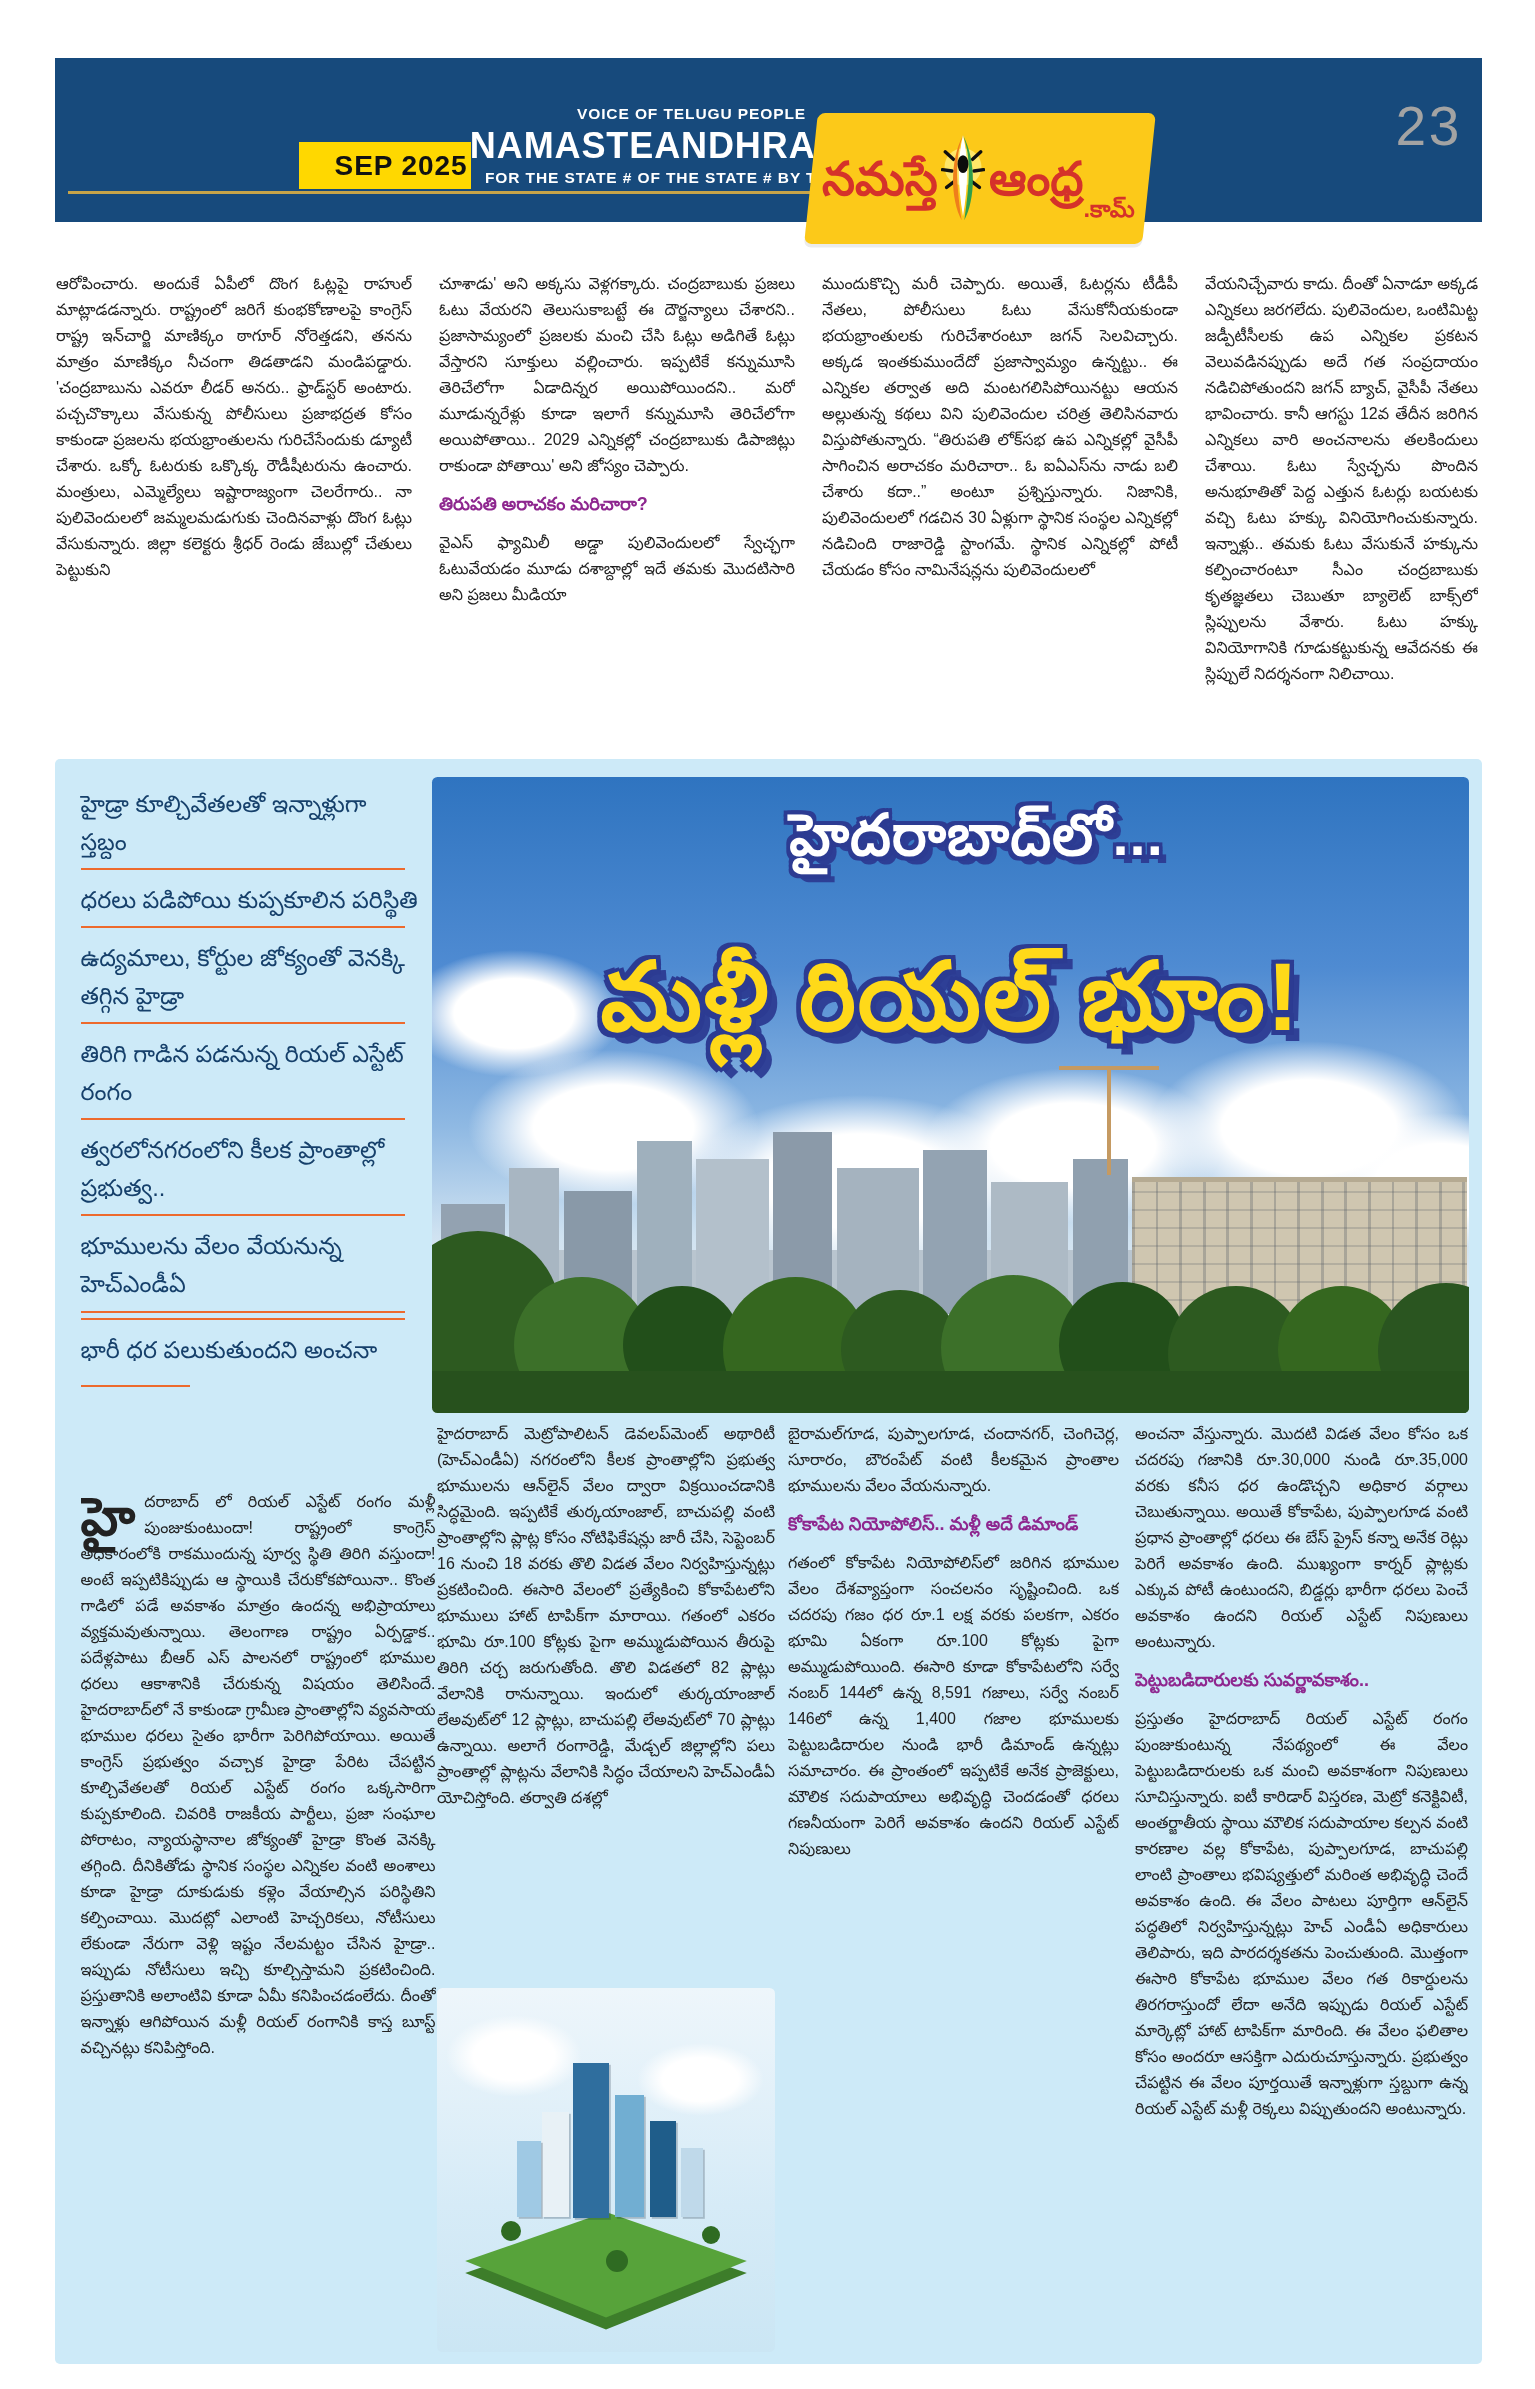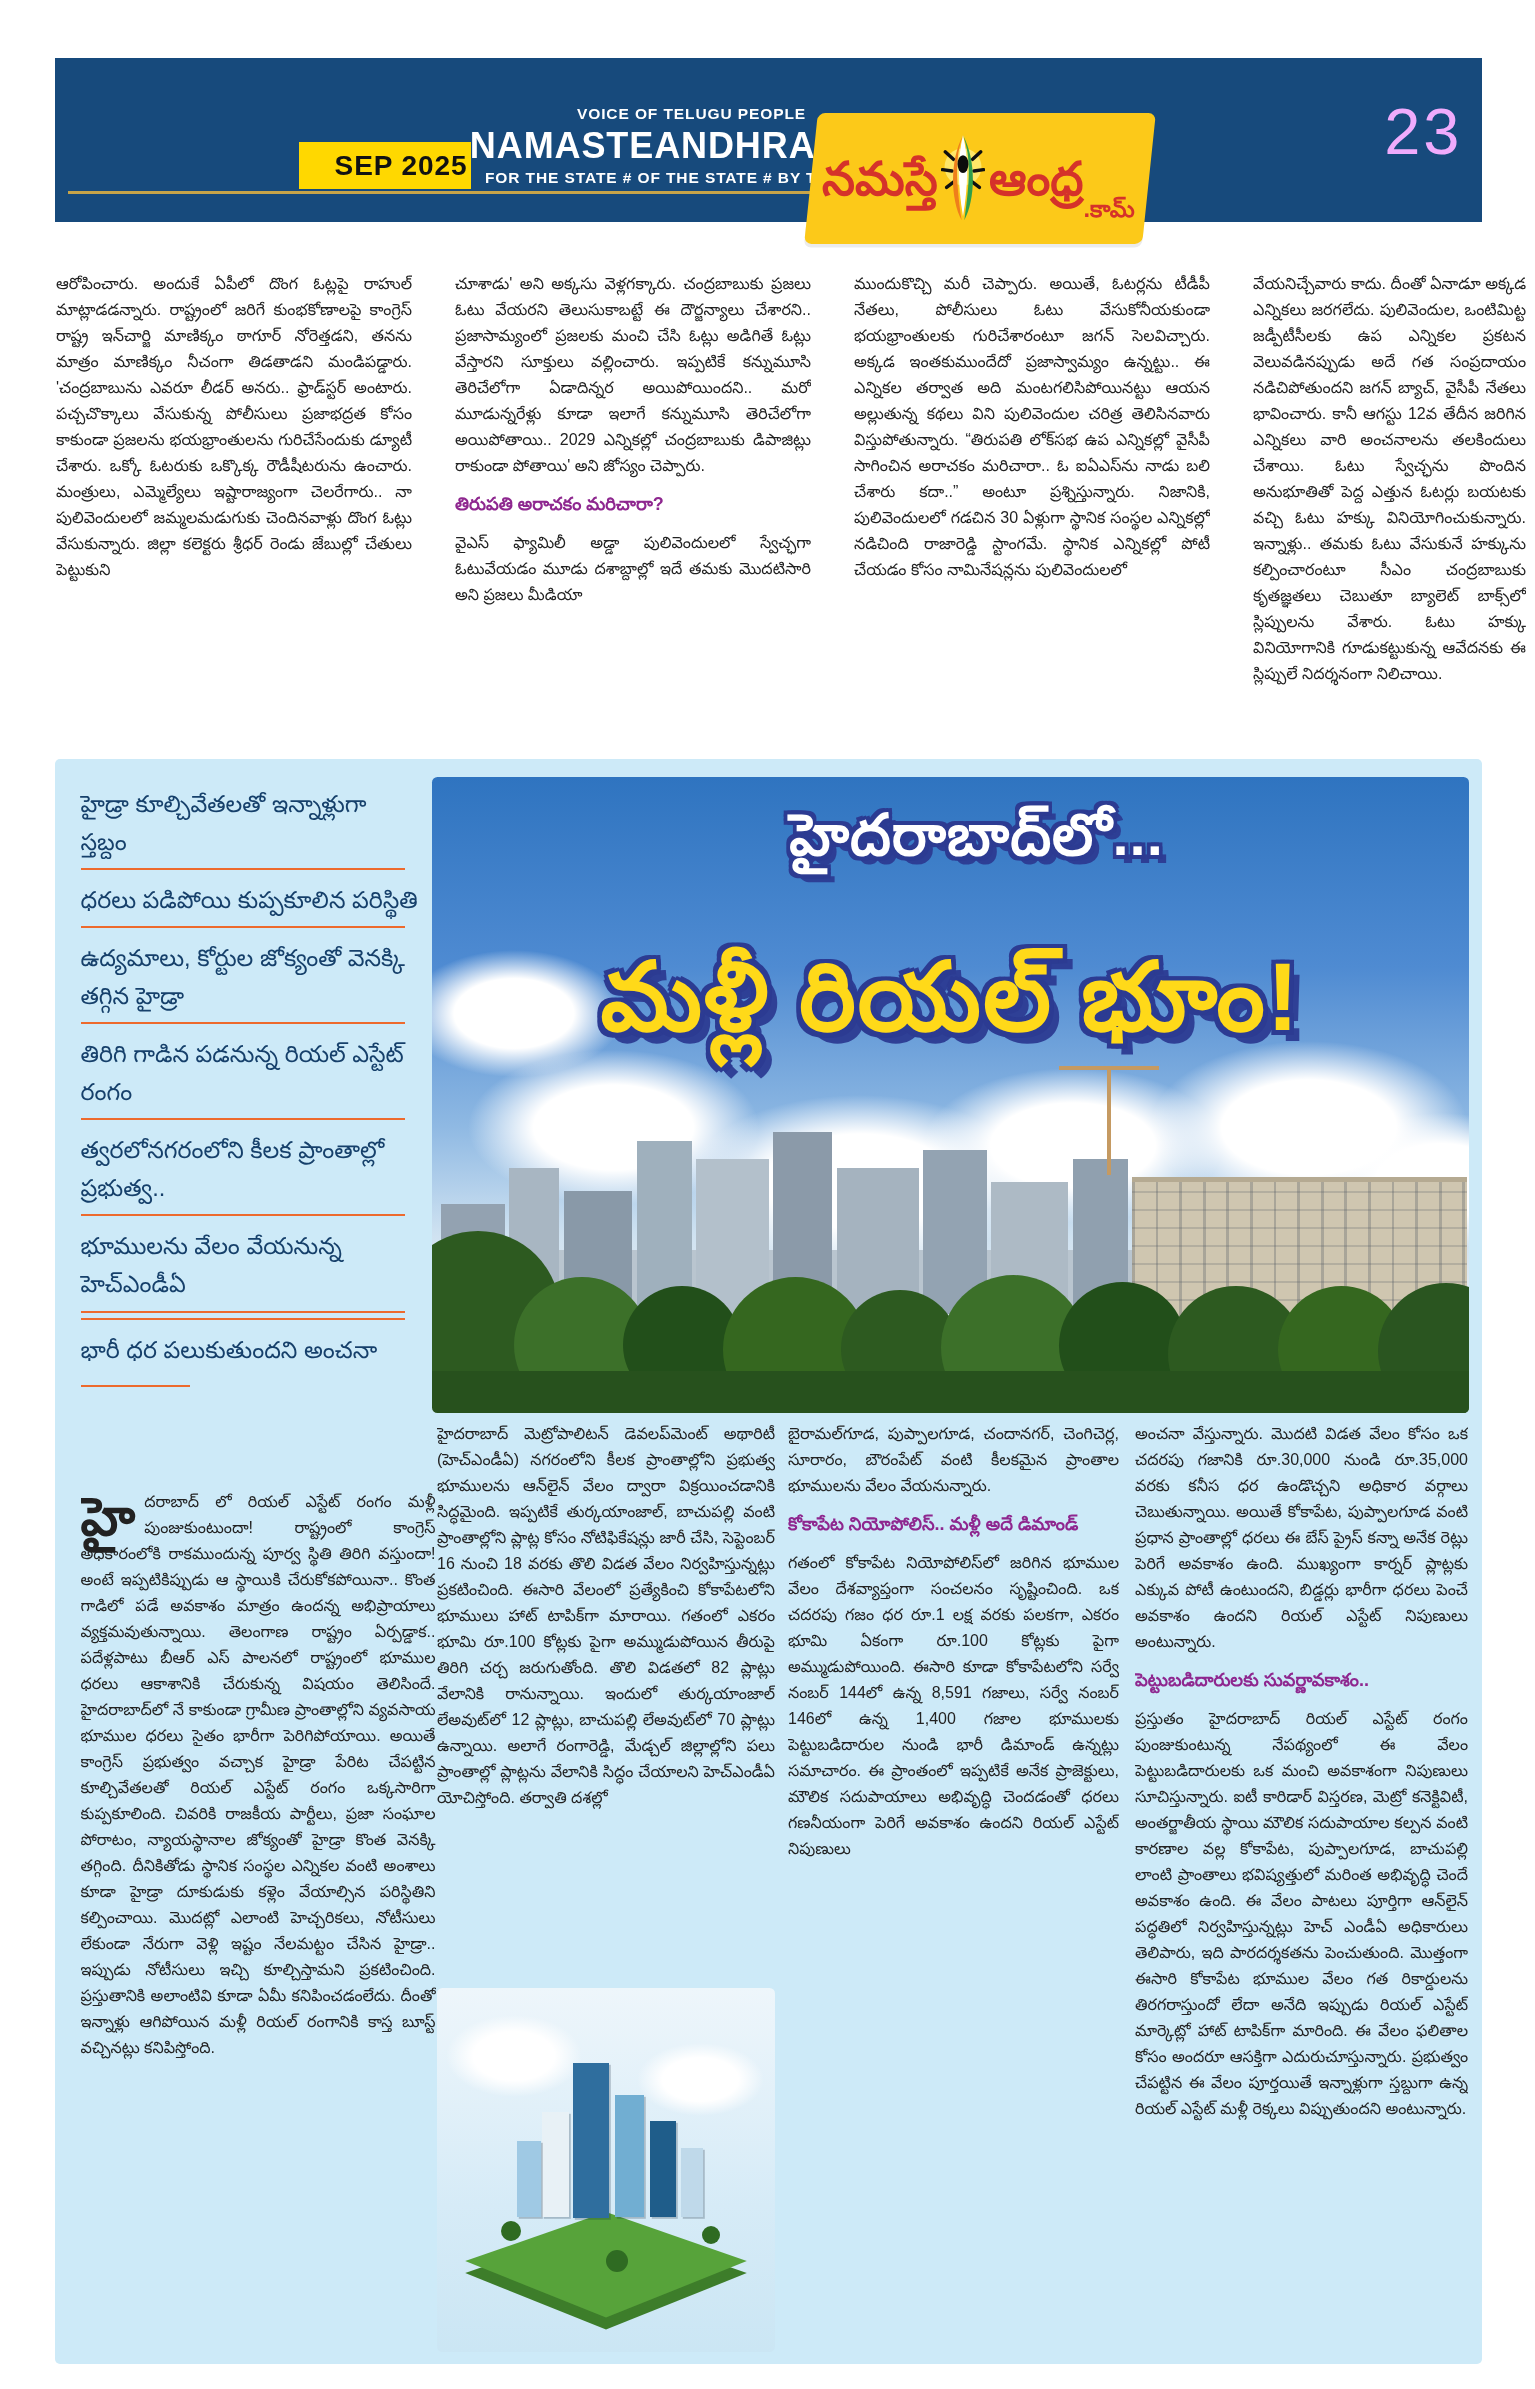--- a/index.html
+++ b/index.html
@@ -14,25 +14,25 @@
   .tagline-top{font-size:15.5px;font-weight:700;letter-spacing:0.9px;}
   .site-name{font-size:36px;font-weight:800;letter-spacing:0.9px;margin-top:1.8px;}
   .tagline-bottom{font-size:15.5px;font-weight:700;letter-spacing:0.9px;margin-top:2.7px;}
   .gold-line{position:absolute;left:12.7px;top:133px;width:975px;height:2.7px;background:#c7a449;}
   .logo-plate{position:absolute;left:756px;top:55px;width:338px;height:131px;background:#fcc919;
               transform:skewX(-6deg);border-radius:7.3px;display:flex;align-items:center;justify-content:center;gap:3.6px;
               box-shadow:0 3.6px 0 rgba(0,0,0,0.08);}
   .logo-word{color:#d5322a;font-weight:800;font-size:47px;transform:skewX(6deg);line-height:1;}
   .logo-suffix{color:#d5322a;font-weight:800;font-size:23.6px;transform:skewX(6deg);align-self:flex-end;margin-bottom:16.4px;}
   .logo-eye{transform:skewX(6deg);display:inline-flex;}
-  .page-number{position:absolute;right:20px;top:36px;color:#f0abfc;font-size:65px;font-weight:300;letter-spacing:2.7px;}
+  .page-number{position:absolute;right:20px;top:36px;color:#a3a3a3;font-size:55px;font-weight:300;letter-spacing:2.7px;}
 
   
   .top-article{position:absolute;left:56px;top:271px;width:1426px;height:446px;
-               display:grid;grid-template-columns:356px 356px 356px 273px;column-gap:43px;}
+               display:grid;grid-template-columns:356px 356px 356px 273px;column-gap:27px;}
   .col{overflow:hidden;height:446px;}
   .body-text{margin:0;font-size:16px;line-height:26px;text-align:justify;color:#222;}
   .subhead{margin:14.5px 0 11px 0;color:#8e278f;font-weight:800;font-size:18px;}
 
   
   .feature{position:absolute;left:55px;top:759px;width:1427px;height:1605px;background:#cdeaf8;border-radius:5px;}
   .sidebar{position:absolute;left:25.5px;top:20px;width:338px;}
   .sb-item{font-size:23.6px;line-height:38px;color:#16406b;padding:5.5px 0 3.6px 0;}
   .sb-div{height:0;border-top:2.7px solid #ed6a2d;margin:3.6px 0 5.5px 0;width:96%;}
   .sb-div.short{width:109px;margin-top:12.7px;}

